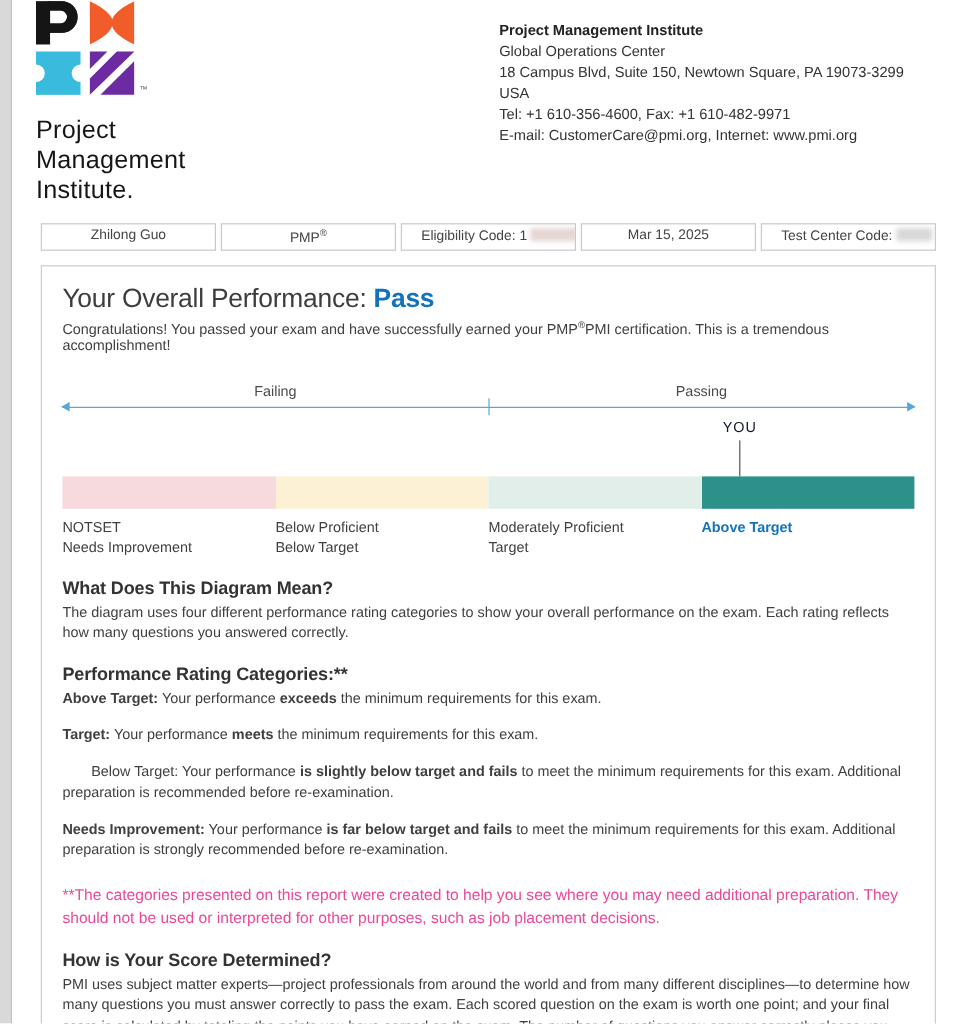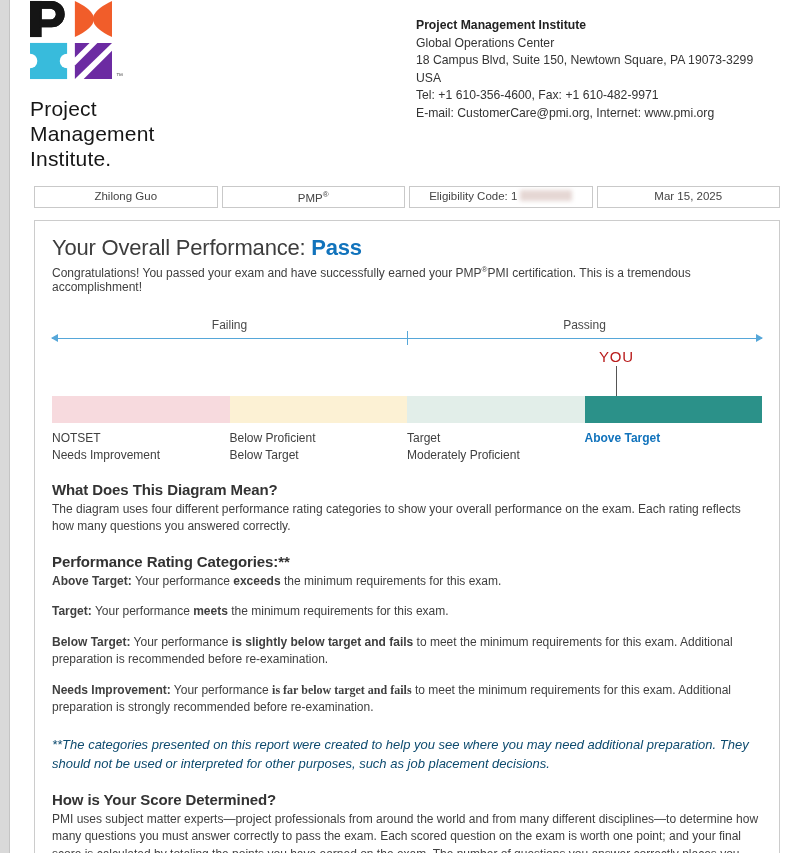--- a/index.html
+++ b/index.html
@@ -39,33 +39,33 @@
   
   .scale-labels { display:flex; margin-top:24px; }
   .scale-labels span { flex:1; text-align:center; font-size:12px; color:#4a4a4a; }
   .scale-line { position:relative; height:1px; background:#56A7D9; margin-top:6px; }
   .scale-line::before { content:''; position:absolute; left:-1px; top:-3.5px;
     border-right:7px solid #56A7D9; border-top:4px solid transparent; border-bottom:4px solid transparent; }
   .scale-line::after { content:''; position:absolute; right:-1px; top:-3.5px;
     border-left:7px solid #56A7D9; border-top:4px solid transparent; border-bottom:4px solid transparent; }
   .scale-tick { position:absolute; left:50%; top:-7px; width:1px; height:14px; background:#56A7D9; }
   .you-area { position:relative; height:57px; }
-  .you-label { position:absolute; top:9px; transform:translateX(-50%); font-size:15px;
-    color:#b91c1c; letter-spacing:.8px; }
+  .you-label { position:absolute; top:9px; transform:translateX(-50%); font-size:12px;
+    color:#0f172a; letter-spacing:.8px; }
   .you-line { position:absolute; top:27px; width:1px; height:30px; background:#555; }
   .bands { display:flex; height:27px; }
   .band { flex:1; }
   .band-labels { display:flex; margin-top:7px; }
   .band-label { flex:1; font-size:12px; line-height:17px; color:#3f3f3f; }
   .band-label .hl { font-weight:bold; color:#1173BC; }
 
   h3 { font-size:15px; color:#333; margin:17px 0 3px; letter-spacing:-.1px; }
   .body-p { font-size:12px; line-height:17.5px; color:#3f3f3f; margin:0; }
   .seg-para { font-size:12px; line-height:17.5px; color:#3f3f3f; margin:13px 0 0; }
-  .disclaimer { font-style:italic; font-size:13px; line-height:19.5px; color:#0c4a6e; margin:18px 0 0; }
+  .disclaimer { font-size:13px; line-height:19.5px; color:#ec4899; margin:18px 0 0; }
 </style>
 </head>
 <body>
 
 <div class="edge-strip"></div>
 
 <div class="page">
 
   <div class="header">
     <div class="logo">
@@ -108,20 +108,21 @@
       <div>Tel: +1 610-356-4600, Fax: +1 610-482-9971</div>
       <div>E-mail: CustomerCare@pmi.org, Internet: www.pmi.org</div>
     </div>
   </div>
 
   <div class="candidate-bar">
     <div class="cb-cell">Zhilong Guo</div>
     <div class="cb-cell"><span>PMP</span><sup>®</sup></div>
     <div class="cb-cell"><span>Eligibility Code: 1</span><span class="redact"></span></div>
     <div class="cb-cell">Mar 15, 2025</div>
+    <div class="cb-cell"><span>Test Center Code:</span><span class="redact gray"></span></div>
   </div>
 
   <div class="box">
     <h1><span>Your Overall Performance: </span><span class="pass">Pass</span></h1>
     <p class="congrats"><span>Congratulations! You passed your exam and have successfully earned your PMP</span><sup>®</sup><span>PMI certification. This is a tremendous accomplishment!</span></p>
 
     <div class="scale-labels">
       <span>Failing</span>
       <span>Passing</span>
     </div>
@@ -141,37 +142,37 @@
     <div class="band-labels" id="band-labels">
         <div class="band-label">
           <div>NOTSET</div>
           <div>Needs Improvement</div>
         </div>
         <div class="band-label">
           <div>Below Proficient</div>
           <div>Below Target</div>
         </div>
         <div class="band-label">
+          <div>Moderately Proficient</div>
           <div>Target</div>
-          <div>Moderately Proficient</div>
         </div>
         <div class="band-label">
           <div class="hl">Above Target</div>
         </div>
       </div>
 
     <h3>What Does This Diagram Mean?</h3>
     <p class="body-p">The diagram uses four different performance rating categories to show your overall performance on the exam. Each rating reflects how many questions you answered correctly.</p>
 
     <h3>Performance Rating Categories:**</h3>
     <div id="rating-paragraphs" style="margin-top:-10px;">
         <p class="seg-para"><span style="font-weight: bold;">Above Target:</span><span> Your performance </span><span style="font-weight: bold; text-align: right;">exceeds</span><span> the minimum requirements for this exam.</span></p>
         <p class="seg-para"><span style="font-weight: bold;">Target:</span><span> Your performance </span><span style="font-weight: bold;">meets</span><span> the minimum requirements for this exam.</span></p>
-        <p class="seg-para"><span style="font-weight: bold;">Below Target:</span><span> Your performance </span><span style="font-weight: bold;">is slightly below target and fails</span><span> to meet the minimum requirements for this exam. Additional preparation is recommended before re-examination.</span></p>
-        <p class="seg-para"><span style="font-weight: bold;">Needs Improvement:</span><span> Your performance </span><span style="font-weight: bold; font-family: Liberation Serif, serif;">is far below target and fails</span><span> to meet the minimum requirements for this exam. Additional preparation is strongly recommended before re-examination.</span></p>
+        <p class="seg-para"><span style="font-weight: normal; margin-left: 24px;">Below Target:</span><span> Your performance </span><span style="font-weight: bold;">is slightly below target and fails</span><span> to meet the minimum requirements for this exam. Additional preparation is recommended before re-examination.</span></p>
+        <p class="seg-para"><span style="font-weight: bold;">Needs Improvement:</span><span> Your performance </span><span style="font-weight: bold;">is far below target and fails</span><span> to meet the minimum requirements for this exam. Additional preparation is strongly recommended before re-examination.</span></p>
       </div>
 
     <p class="disclaimer">**The categories presented on this report were created to help you see where you may need additional preparation. They should not be used or interpreted for other purposes, such as job placement decisions.</p>
 
     <h3>How is Your Score Determined?</h3>
     <p class="body-p">PMI uses subject matter experts—project professionals from around the world and from many different disciplines—to determine how many questions you must answer correctly to pass the exam. Each scored question on the exam is worth one point; and your final score is calculated by totaling the points you have earned on the exam. The number of questions you answer correctly places you within one of the performance rating categories.</p>
   </div>
 
   <div class="box">
     

